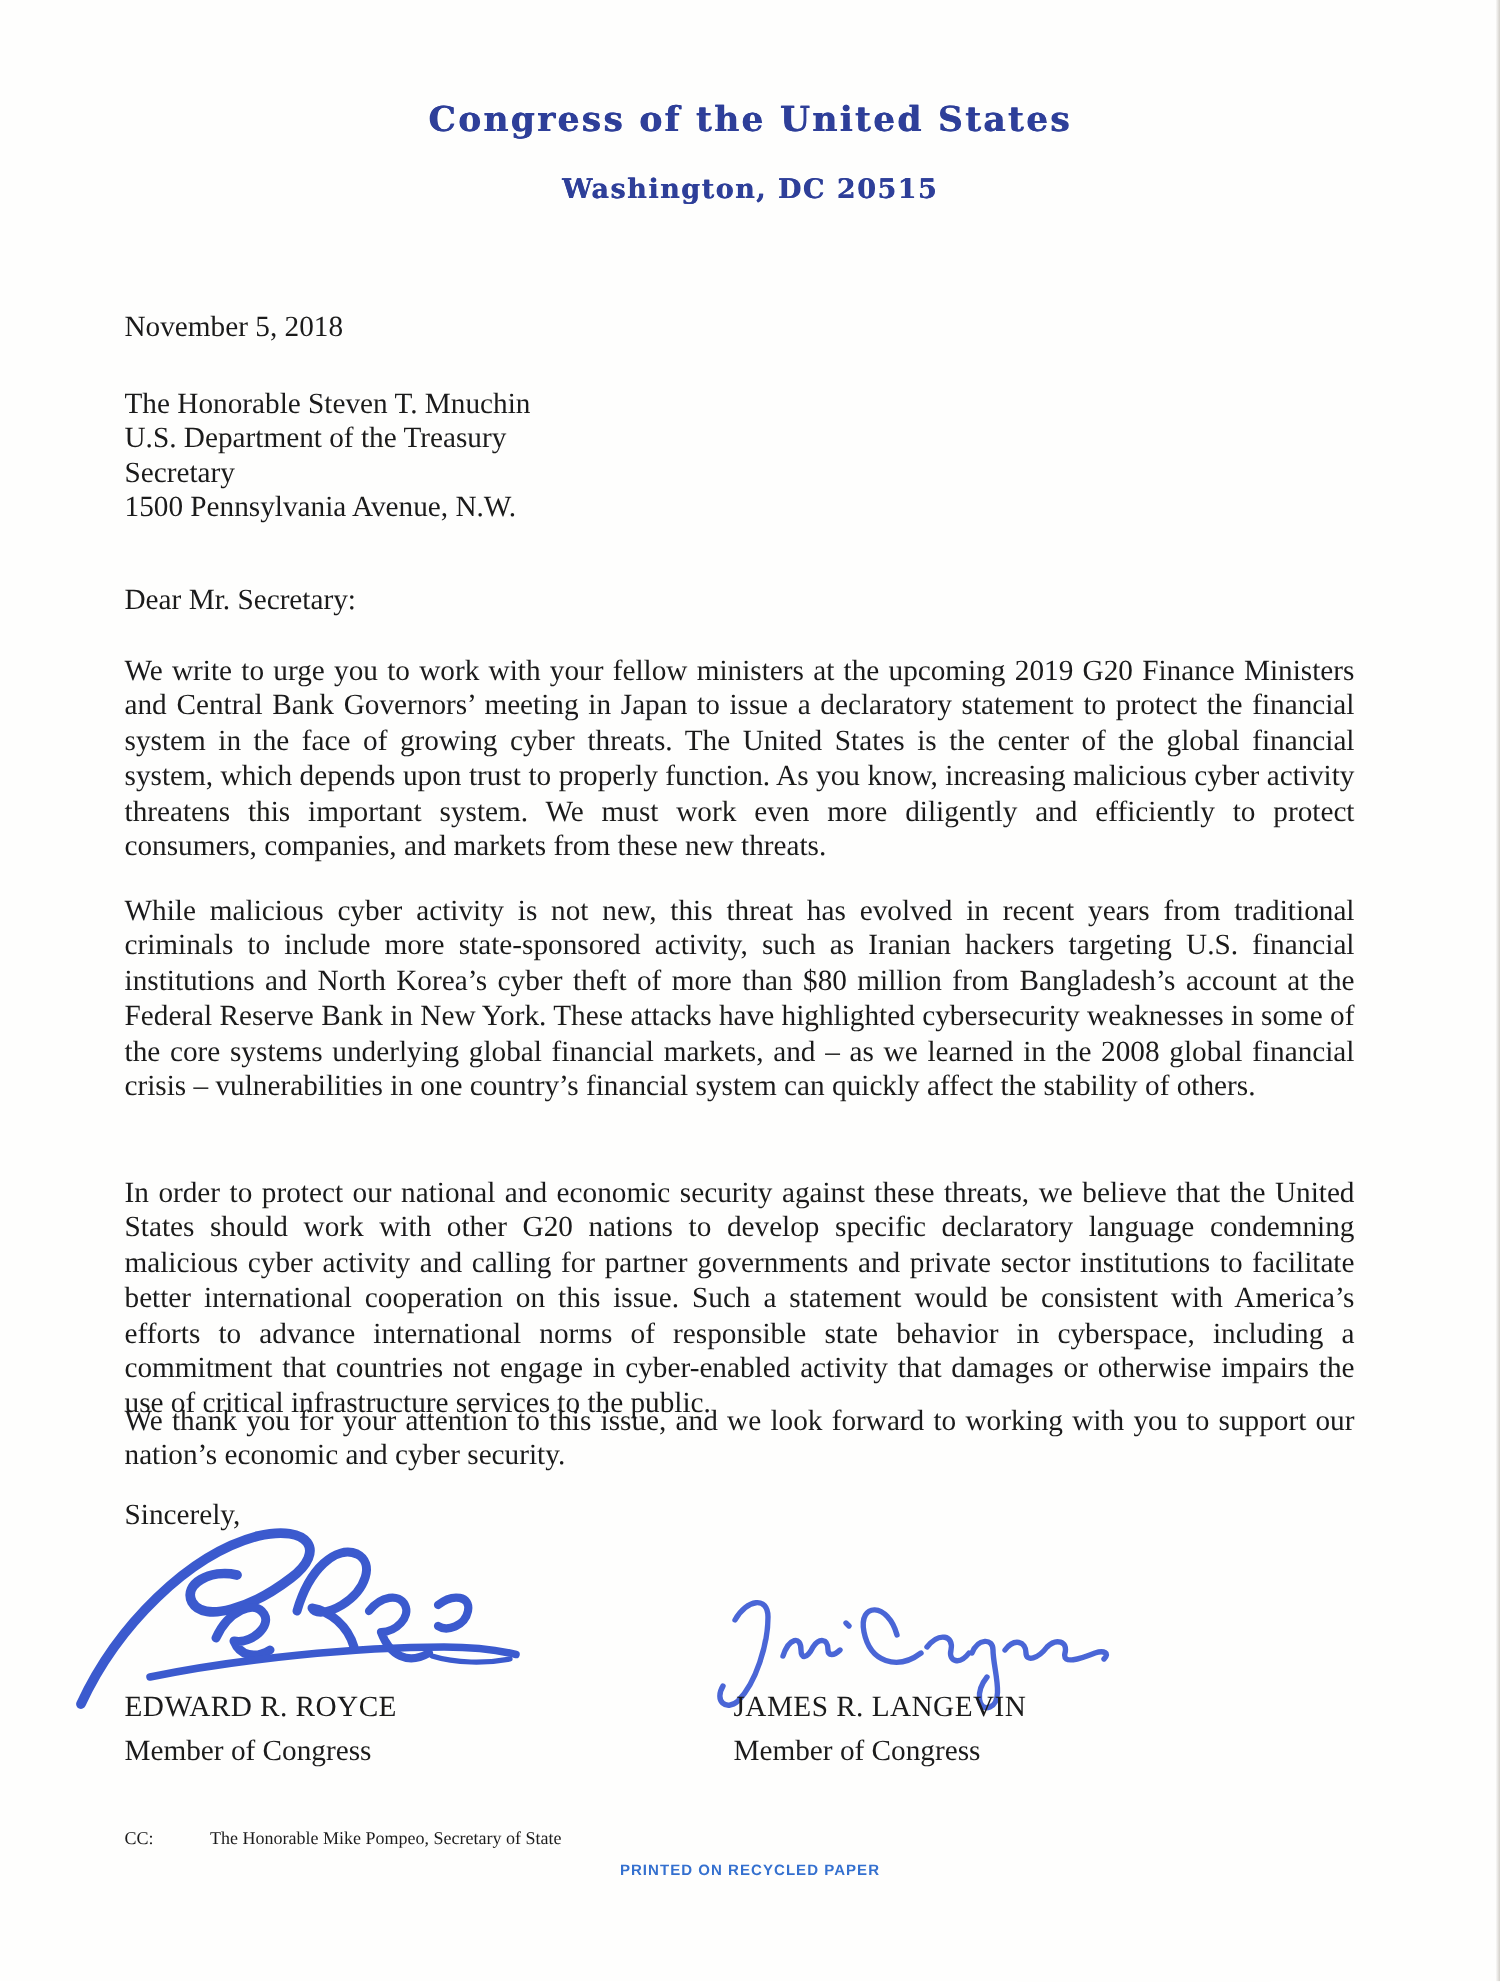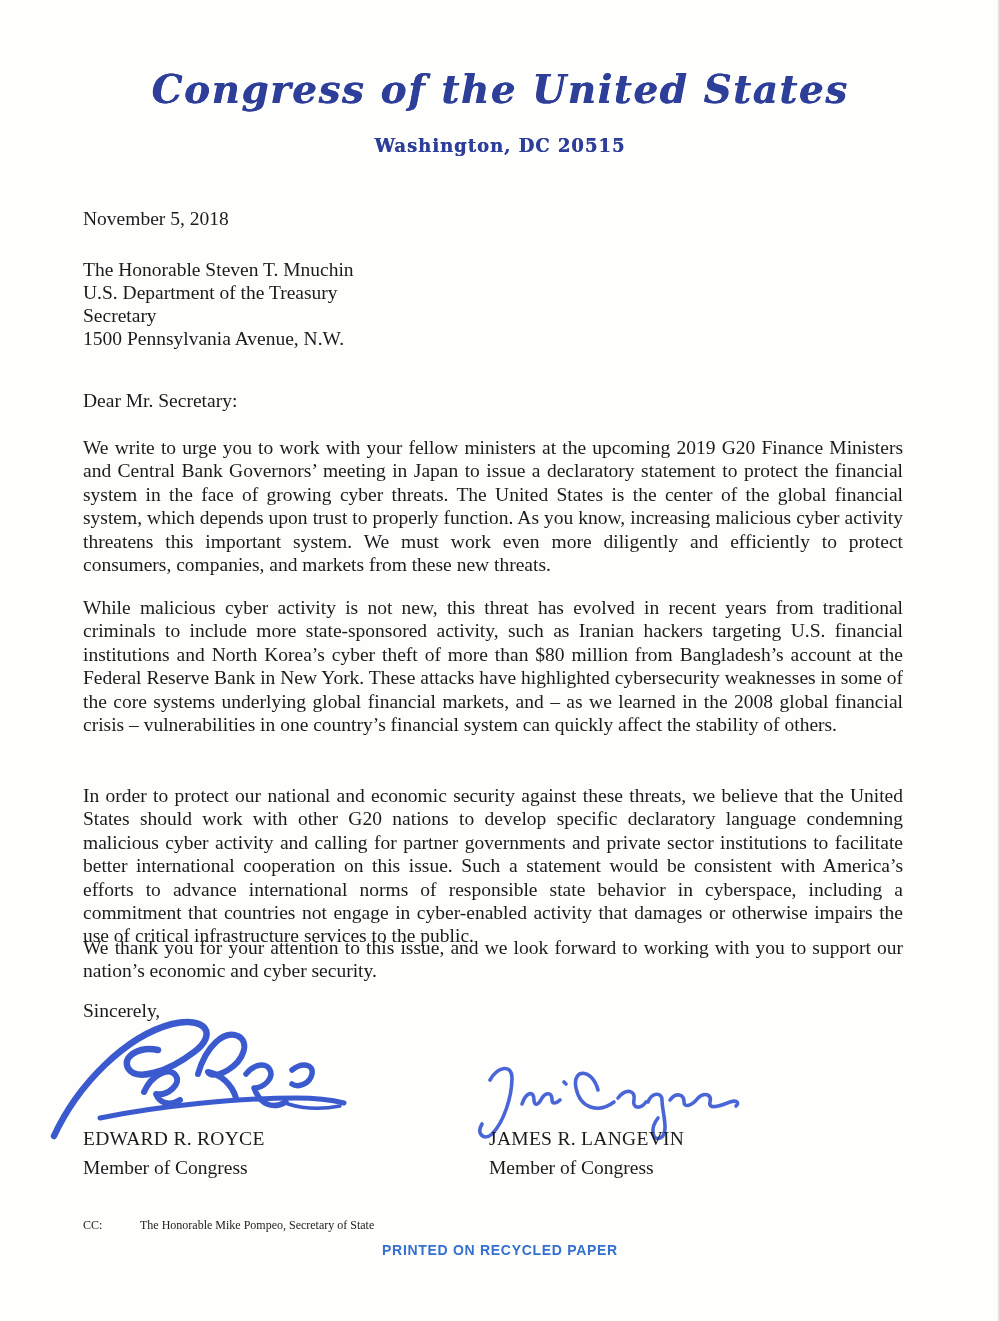--- a/index.html
+++ b/index.html
@@ -29,24 +29,23 @@
     position: absolute;
     top: 66px;
     left: 0;
     width: 100%;
     text-align: center;
     color: #2e3f99;
     font-family: "DejaVu Serif", serif;
     font-weight: 700;
   }
   .letterhead .line1 {
-    font-size: 39px;
+    font-size: 23px;
     letter-spacing: 1.5px;
     text-shadow: 0.4px 0 0 #2e3f99;
-    font-style: italic;
   }
   .letterhead .line2 {
     font-size: 18px;
     margin-top: 23px;
     letter-spacing: 1px;
     text-shadow: 0.3px 0 0 #2e3f99;
   }
   .date-line {
     position: absolute;
     top: 208px;
@@ -115,21 +114,21 @@
     font-size: 12px;
   }
   .cc-label { display: inline-block; width: 57px; }
   .footer-note {
     position: absolute;
     top: 1242px;
     left: 0;
     width: 100%;
     text-align: center;
     font-family: "Liberation Sans", sans-serif;
-    font-size: 14px;
+    font-size: 10px;
     font-weight: 700;
     letter-spacing: 0.7px;
     color: #3470cf;
   }
 </style>
 </head>
 <body>
 
 <div class="page">
 

